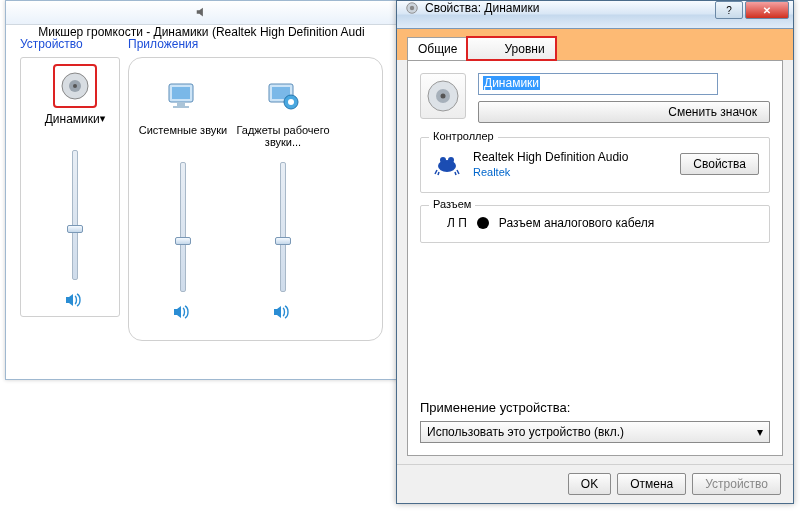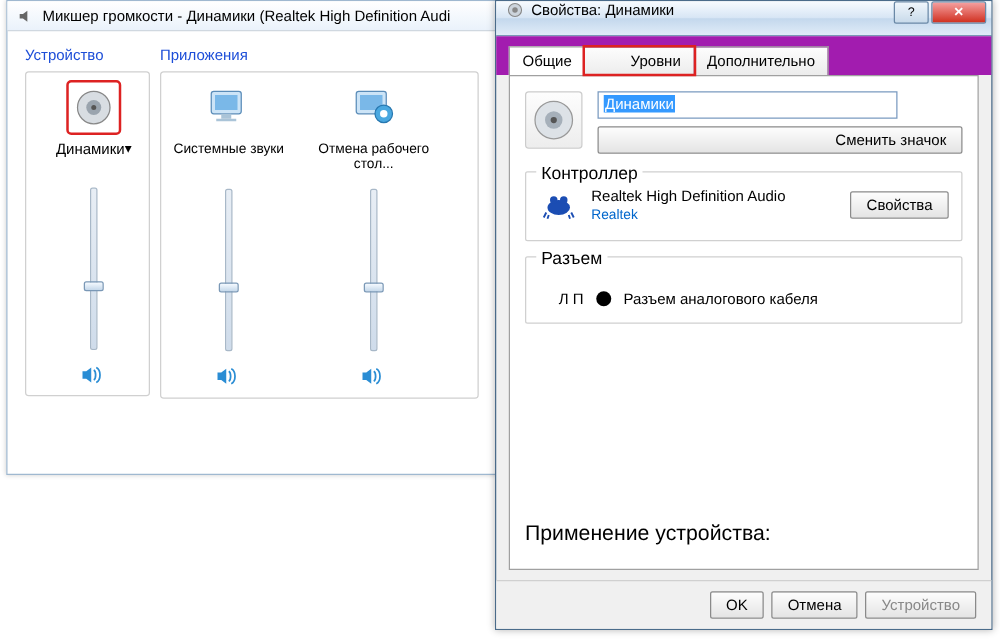--- a/index.html
+++ b/index.html
@@ -1,69 +1,69 @@
 <!DOCTYPE html>
 <html><head>
 <meta charset="utf-8">
 <style>
 * { box-sizing: border-box; margin: 0; padding: 0; font-family: "Segoe UI", Tahoma, sans-serif; font-size: 12px; }
 body { background: #fff; width: 800px; height: 513px; position: relative; overflow: hidden; }
 
 
 .mixer-window { position: absolute; left: 5px; top: 0; width: 393px; height: 380px; border: 1px solid #9fb8d0; background: #fff; box-shadow: 0 0 4px rgba(0,0,0,0.2); }
-.mixer-title { height: 24px; background: linear-gradient(#fff, #eaf2fb); padding: 4px 8px; display: flex; align-items: center; gap: 6px; border-bottom: 1px solid #d0d8e0; }
+.mixer-title { height: 24px; background: linear-gradient(#fff, #eaf2fb); padding: 4px 8px; display: flex; align-items: center; gap: 6px; border-bottom: 1px solid #d0d8e0; flex-direction: column; }
 .mixer-title span { font-size: 12px; color: #000; }
 .mixer-body { padding: 12px 14px; display: flex; gap: 8px; }
 .section-label { font-size: 12px; color: #1d4ed8; margin-bottom: 6px; display: block; text-align: left; }
 .device-section { width: 100px; }
-.app-section { flex: 1; border: 1px solid #d0d0d0; border-radius: 3px; padding: 7px 4px; display: flex; gap: 16px; }
+.app-section { flex: 1; border: 1px solid #d0d0d0; border-radius: 14px; padding: 18px 4px; display: flex; gap: 0; }
 .device-box { border: 1px solid #d0d0d0; border-radius: 3px; padding: 6px 4px; }
 .mixer-item { width: 100px; display: flex; flex-direction: column; align-items: center; }
 .item-icon { width: 44px; height: 44px; display: flex; align-items: center; justify-content: center; }
 .item-icon.red-ring { border: 2px solid #d22; border-radius: 4px; }
 .item-label { margin: 4px 0 2px; text-align: center; font-size: 11px; height: 28px; display: flex; align-items: flex-start; justify-content: center; }
 .item-label.dropdown::after { content: " ▾"; }
 .slider-track { width: 6px; height: 130px; background: linear-gradient(#e8eef5,#cfdceb); border: 1px solid #a8b8c8; border-radius: 2px; margin: 8px auto 10px; position: relative; }
 .slider-thumb { position: absolute; left: -6px; width: 16px; height: 8px; background: linear-gradient(#f5faff,#c5d8ea); border: 1px solid #7a98b6; border-radius: 2px; }
 .speaker-btn { width: 24px; height: 20px; display: flex; align-items: center; justify-content: center; cursor: pointer; }
 
 
 .props-window { position: absolute; left: 396px; top: 0; width: 398px; height: 504px; border: 1px solid #4a6b8a; background: #f0f0f0; box-shadow: 0 0 6px rgba(0,0,0,0.3); }
 .titlebar { height: 28px; background: linear-gradient(#f7fbff, #d8e6f5 48%, #c4d8ed 52%, #e0ecf8); display: flex; align-items: flex-start; padding: 0 4px 0 8px; border-bottom: 1px solid #7a98b6; }
 .titlebar-title { flex: 1; color: #000; font-size: 12px; display: flex; align-items: center; gap: 6px; }
 .titlebar-buttons { display: flex; gap: 2px; }
 .tb-btn { width: 28px; height: 18px; border: 1px solid #6a88a6; background: linear-gradient(#f0f6fc,#c8daea); border-radius: 2px; display: flex; align-items: center; justify-content: center; font-size: 10px; cursor: pointer; }
 .tb-btn.close { width: 44px; background: linear-gradient(#f5a0a0,#d03020); color: #fff; font-weight: bold; }
 
-.tabs { display: flex; padding: 8px 10px 0; background: #a21caf; }
+.tabs { display: flex; padding: 8px 10px 0; background: #fdba74; }
 .tab { padding: 4px 10px; border: 1px solid #a0a0a0; border-bottom: none; background: linear-gradient(#fdfdfd,#ececec); margin-right: -1px; font-size: 11px; cursor: pointer; position: relative; }
 .tab.active { background: #fff; z-index: 2; }
 .tab.red-ring { outline: 2px solid #d22; outline-offset: -1px; z-index: 3; padding-left: 36px; }
 .tab-panel { margin: 0 10px 8px; background: #fff; border: 1px solid #a0a0a0; height: 396px; padding: 12px; position: relative; }
 
 .device-row { display: flex; align-items: flex-start; gap: 12px; margin-bottom: 14px; }
 .big-icon { width: 46px; height: 46px; border: 1px solid #ccc; border-radius: 3px; display: flex; align-items: center; justify-content: center; background: linear-gradient(#fdfdfd,#ededed); }
 .name-col { flex: 1; display: flex; flex-direction: column; gap: 6px; }
 .name-input { width: 240px; height: 22px; border: 1px solid #7a9ac0; padding: 2px 4px; font-size: 12px; }
 .name-input .sel { background: #3399ff; color: #fff; padding: 0 1px; }
 .btn { height: 22px; padding: 0 12px; border: 1px solid #8a8a8a; background: linear-gradient(#fdfdfd,#e4e4e4); border-radius: 2px; font-size: 11px; cursor: pointer; display: inline-flex; align-items: center; justify-content: flex-end; }
 .btn:disabled { color: #888; }
 
 .groupbox { border: 1px solid #d0d0d0; border-radius: 2px; padding: 10px 10px 12px; margin-bottom: 12px; position: relative; }
-.groupbox-title { position: absolute; top: -8px; left: 8px; background: #fff; padding: 0 4px; font-size: 14px; color: #000; }
+.groupbox-title { position: absolute; top: -8px; left: 8px; background: #fff; padding: 0 4px; font-size: 11px; color: #000; }
 .ctrl-row { display: flex; align-items: center; gap: 10px; }
 .ctrl-icon { width: 32px; height: 32px; display: flex; align-items: center; justify-content: center; }
 .ctrl-text { flex: 1; }
 .ctrl-text .main { font-size: 12px; }
 .ctrl-text .link { font-size: 11px; color: #0066cc; cursor: pointer; margin-top: 2px; }
-.jack-row { display: flex; align-items: center; gap: 10px; padding-left: 16px; font-size: 11px; margin-top: 16px; }
+.jack-row { display: flex; align-items: center; gap: 10px; padding-left: 16px; font-size: 11px; }
 .jack-dot { width: 12px; height: 12px; border-radius: 50%; background: #000; }
 
 .usage-section { position: absolute; left: 12px; right: 12px; bottom: 12px; }
-.usage-label { font-size: 17px; margin-bottom: 6px; display: block; }
+.usage-label { font-size: 13px; margin-bottom: 6px; display: block; }
 .usage-select { width: 100%; height: 22px; border: 1px solid #8a8a8a; background: linear-gradient(#fdfdfd,#e8e8e8); padding: 0 6px; font-size: 11px; display: flex; align-items: center; justify-content: space-between; cursor: pointer; }
 
 .dialog-buttons { display: flex; justify-content: flex-end; gap: 6px; padding: 8px 12px; background: #f0f0f0; border-top: 1px solid #d0d0d0; }
 
 
 svg { display: block; }
 </style>
 </head>
 <body>
 
@@ -128,21 +128,21 @@
         </div>
         <div class="mixer-item">
           <div class="item-icon">
             <svg width="40" height="36" viewBox="0 0 40 36">
                 <rect x="6" y="4" width="24" height="18" rx="2" fill="#cce4f7" stroke="#5a8cb8"></rect>
                 <rect x="9" y="7" width="18" height="12" fill="#7ab8e8"></rect>
                 <circle cx="28" cy="22" r="7" fill="#4aa8e0" stroke="#2878b0"></circle>
                 <circle cx="28" cy="22" r="3" fill="#fff"></circle>
               </svg>
           </div>
-          <div class="item-label">Отмена рабочего стол...</div>
+          <div class="item-label">Гаджеты рабочего звуки...</div>
           <div class="slider-track">
               <div class="slider-thumb" style="top:58%"></div>
             </div>
           <div class="speaker-btn">
             <svg width="20" height="16" viewBox="0 0 20 16">
                 <path d="M1 5h3l4-3v12l-4-3H1z" fill="#2a8dd4"></path>
                 <path d="M10 4c2 1 2 7 0 8M12 2c4 2 4 10 0 12" stroke="#2a8dd4" fill="none" stroke-width="1.4"></path>
               </svg>
           </div>
         </div>
@@ -164,21 +164,20 @@
     </div>
     <div class="titlebar-buttons">
       <div class="tb-btn">?</div>
       <div class="tb-btn close">✕</div>
     </div>
   </div>
 
   <div class="tabs">
     <div class="tab active"><span>Общие</span></div>
     <div class="tab red-ring"><span>Уровни</span></div>
-    <div class="tab"><span>Дополнительно</span></div>
   </div>
 
   <div class="tab-panel">
     <div class="device-row">
       <div class="big-icon">
         <svg width="38" height="38" viewBox="0 0 38 38">
             <circle cx="19" cy="19" r="15" fill="#dde2e7" stroke="#999"></circle>
             <circle cx="19" cy="19" r="7" fill="#a6b0ba"></circle>
             <circle cx="19" cy="19" r="2.5" fill="#555"></circle>
           </svg>
@@ -216,20 +215,24 @@
       <span class="groupbox-title">Разъем</span>
       <div class="jack-row">
         <span>Л П</span>
         <span class="jack-dot"></span>
         <span>Разъем аналогового кабеля</span>
       </div>
     </div>
 
     <div class="usage-section">
       <span class="usage-label">Применение устройства:</span>
+      <div class="usage-select">
+        <span>Использовать это устройство (вкл.)</span>
+        <span>▾</span>
+      </div>
     </div>
   </div>
 
   <div class="dialog-buttons">
     <button class="btn">
         <span>OK</span>
       </button>
     <button class="btn">
         <span>Отмена</span>
       </button>

